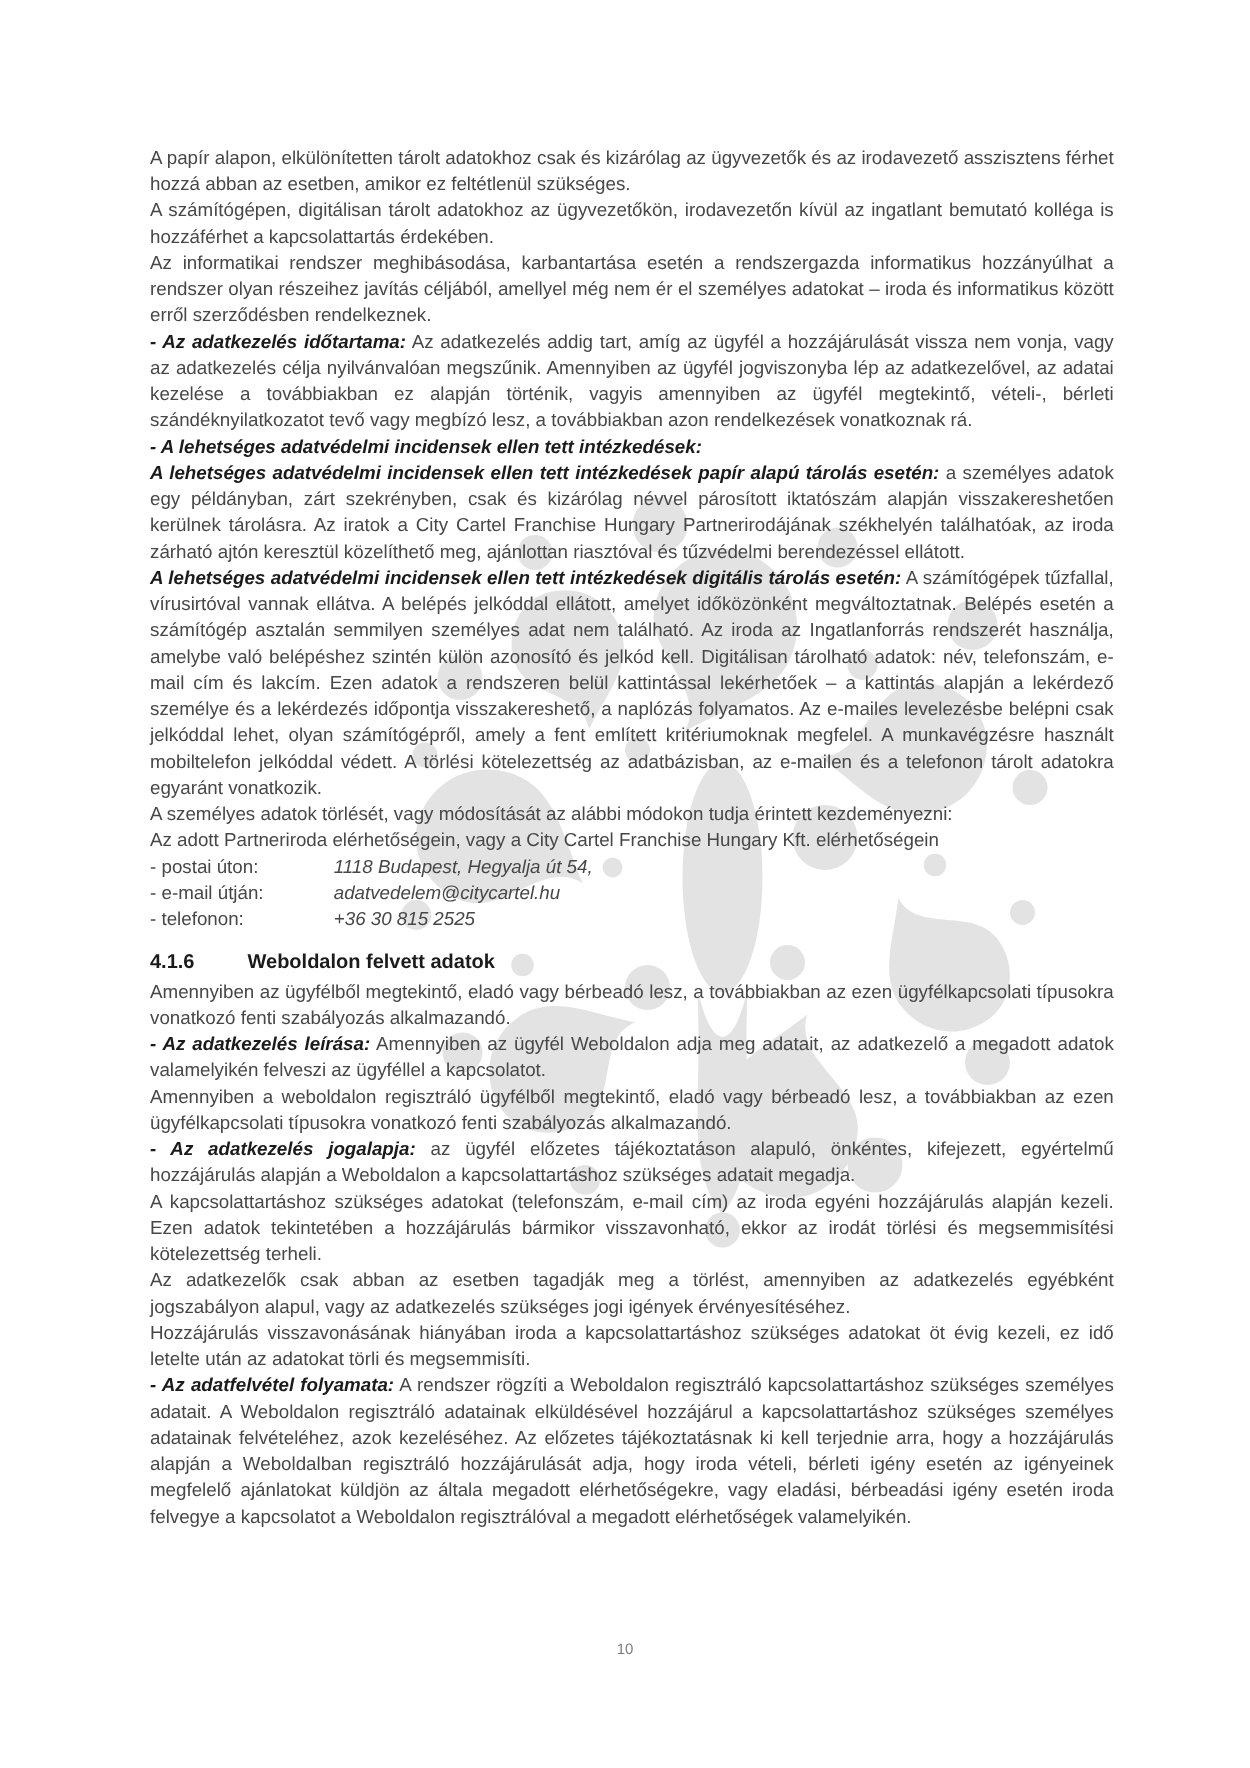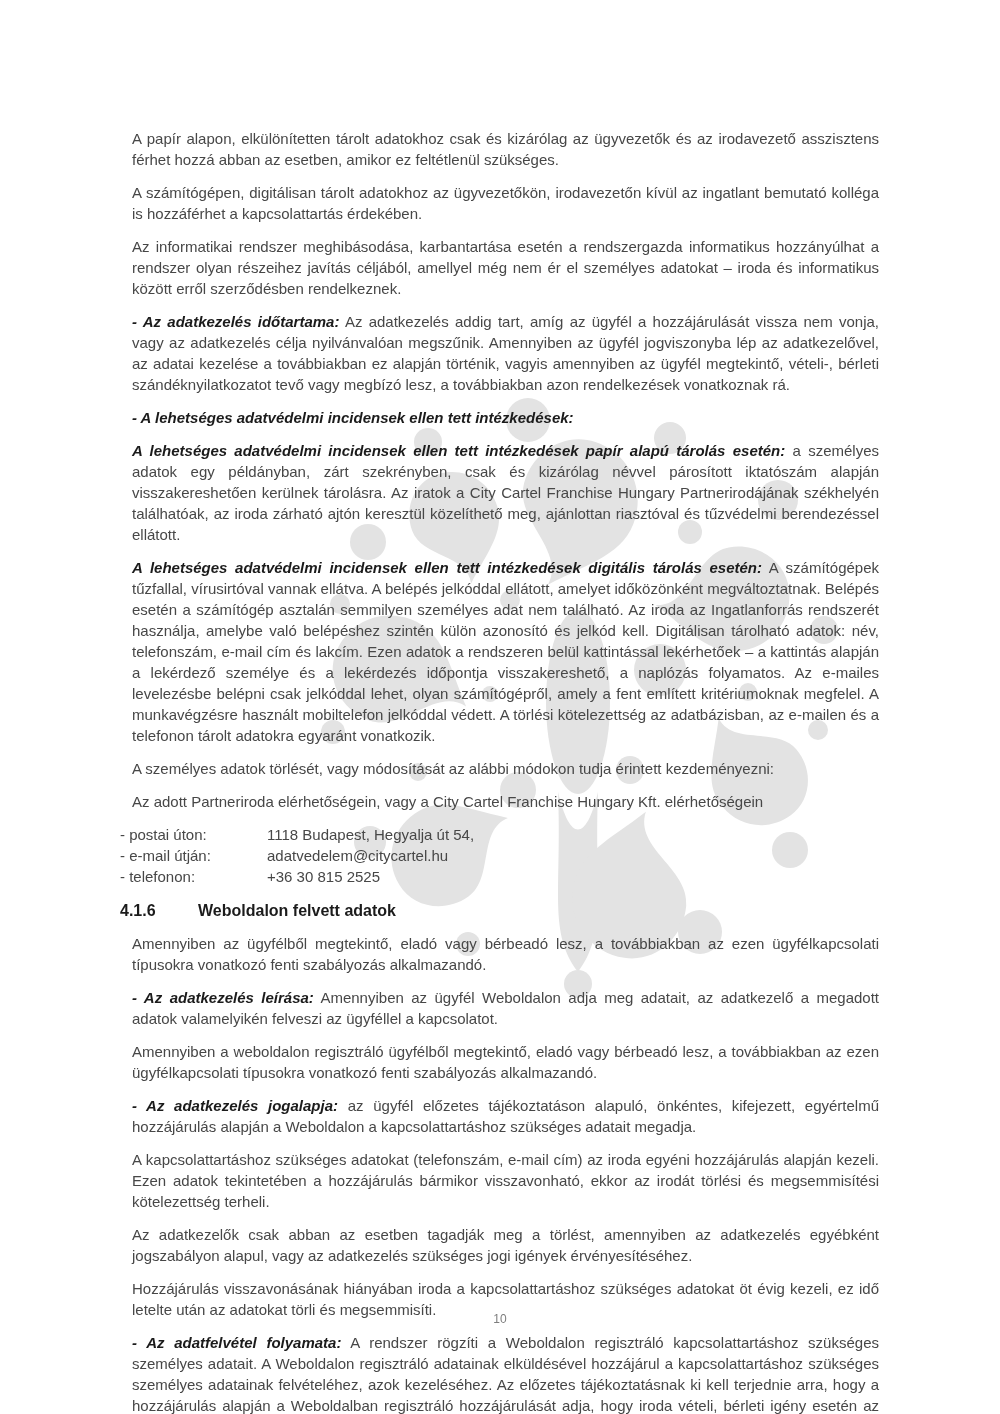--- a/index.html
+++ b/index.html
@@ -33,32 +33,32 @@
     position: absolute;
     left: 120px;
     top: 116px;
     width: 771px;
     z-index: 1;
     color: var(--body-text);
     font-size: 15px;
     line-height: 21px;
   }
   p.para {
-    margin: 12px;
+    margin: 0;
     text-align: justify;
     text-justify: inter-word;
   }
   p.para .lead {
     font-weight: bold;
     color: var(--bold-text);
     font-style: italic;
   }
   .contact-row { display: flex; }
   .contact-row .c-label { width: 147px; flex: 0 0 147px; }
-  .contact-row .c-value { flex: 1; }
+  .contact-row .c-value { flex: 1; font-style: italic; }
   h3.heading {
     margin: 13px 0 3px 0;
     font-size: 16px;
     line-height: 21px;
     font-weight: bold;
     color: var(--bold-text);
     display: flex;
     gap: 30px;
   }
   h3.heading .h-num { width: 48px; flex: 0 0 48px; }

